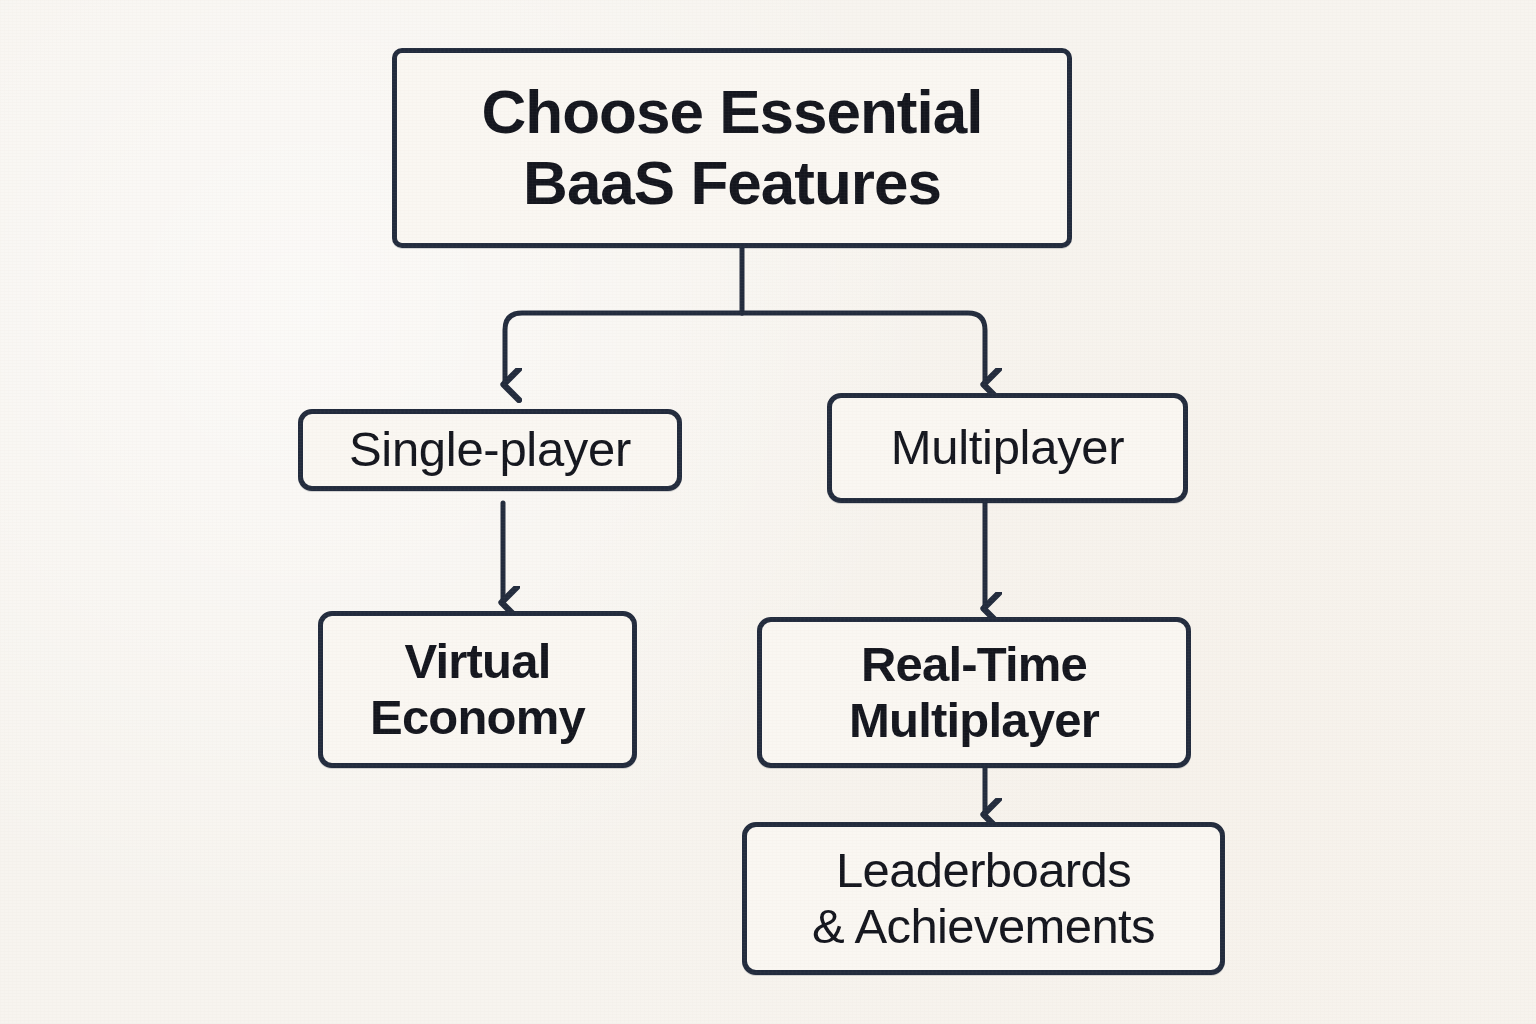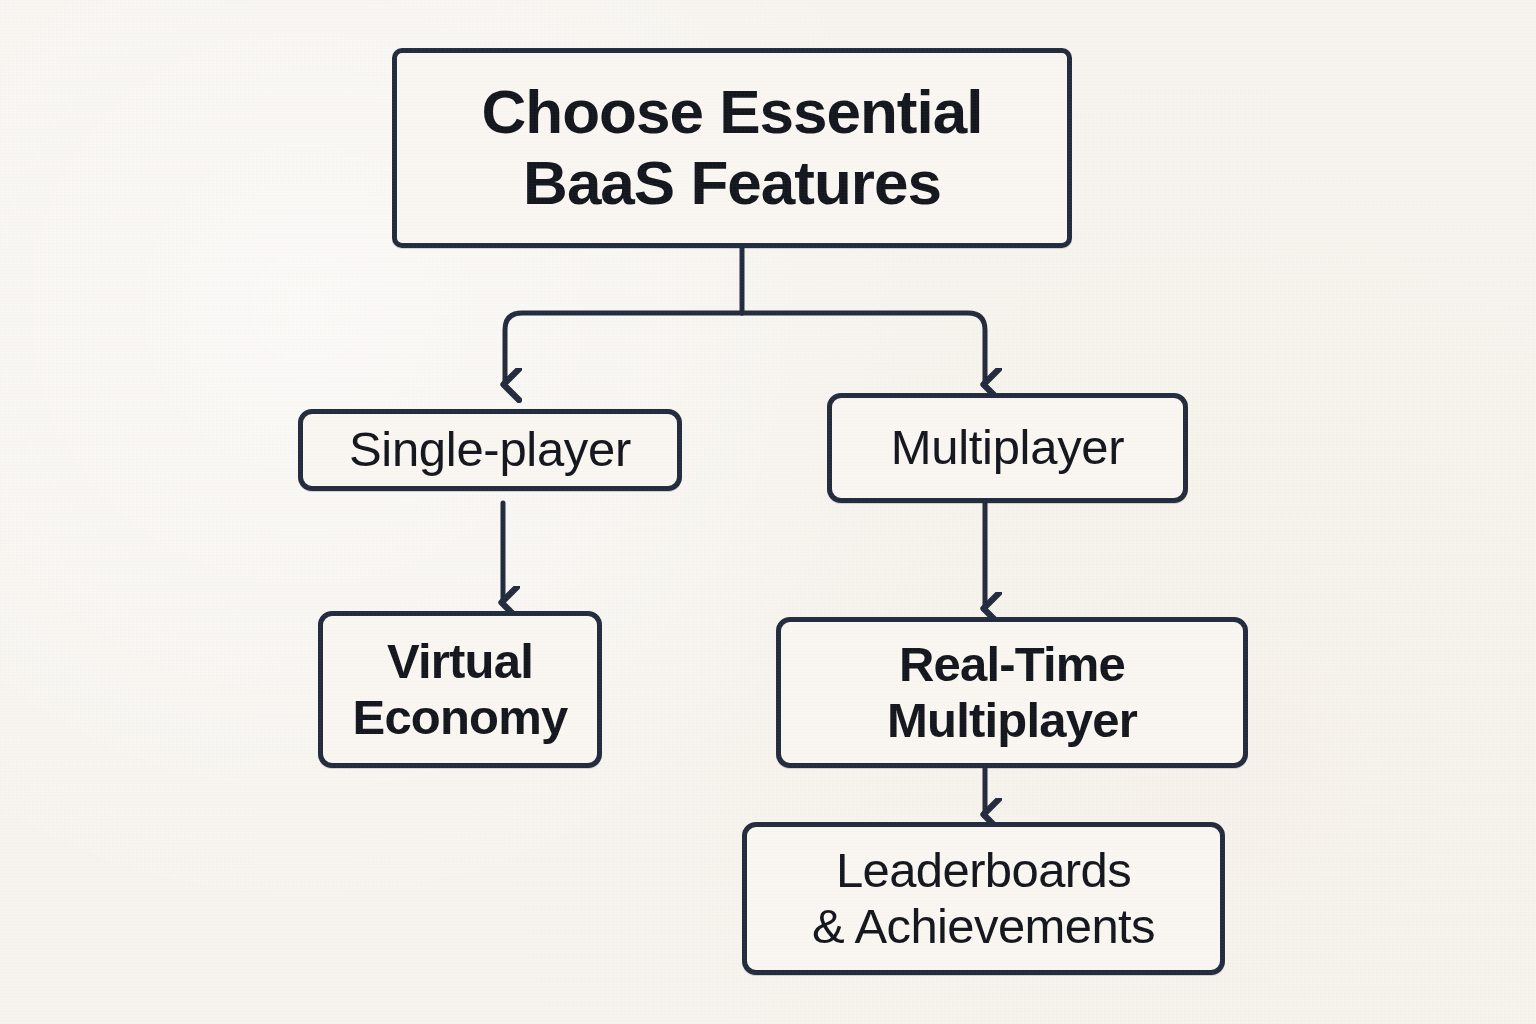--- a/index.html
+++ b/index.html
@@ -87,31 +87,31 @@
     top: 393px;
     width: 361px;
     height: 110px;
     font-size: 49px;
     font-weight: normal;
   }
 
   .node.virtual {
     left: 318px;
     top: 611px;
-    width: 284px;
+    width: 319px;
     height: 157px;
     font-size: 49px;
     font-weight: bold;
     letter-spacing: -0.8px;
   }
 
   .node.realtime {
-    left: 776px;
+    left: 757px;
     top: 617px;
-    width: 472px;
+    width: 434px;
     height: 151px;
     font-size: 49px;
     font-weight: bold;
     letter-spacing: -0.8px;
   }
 
   .node.leader {
     left: 742px;
     top: 822px;
     width: 483px;

